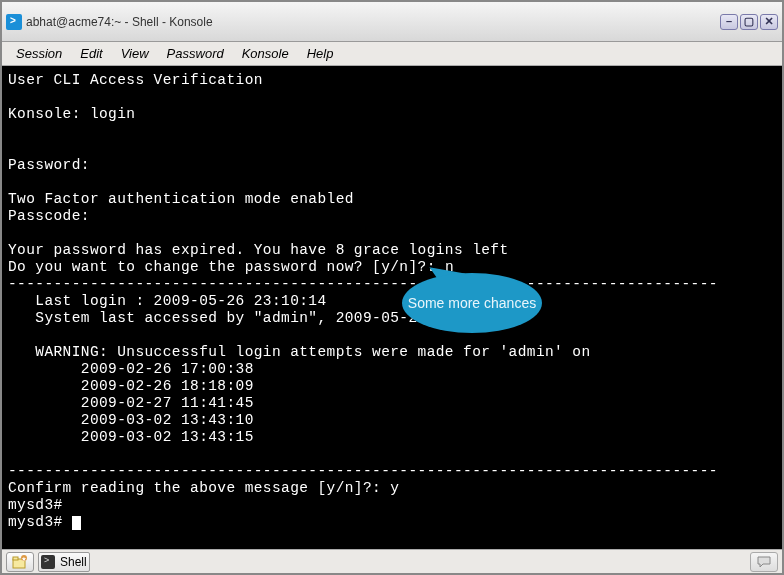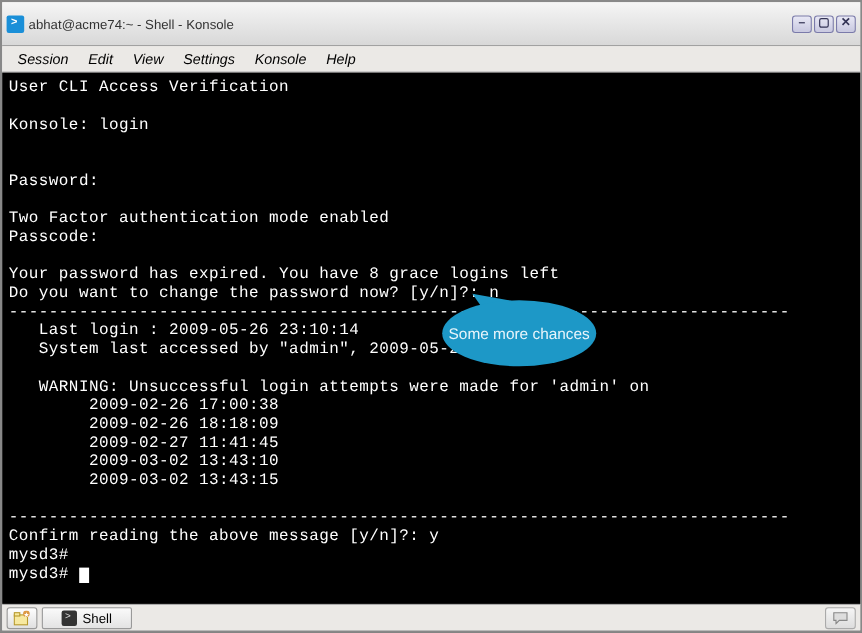--- a/index.html
+++ b/index.html
@@ -125,21 +125,21 @@
     align-items: center;
     justify-content: center;
     cursor: pointer;
     position: relative;
   }
   .status-newtab svg { display:block; }
   .status-tab {
     height: 20px;
     border: 1px solid #999;
     background: linear-gradient(to bottom, #fafafa, #e3e3e3);
-    padding: 0 17px;
+    padding: 0 2px;
     display: flex;
     align-items: center;
     gap: 5px;
     font-size: 12px;
     border-radius: 2px;
     cursor: pointer;
   }
   .status-tab-icon {
     width: 14px;
     height: 14px;
@@ -213,21 +213,21 @@
       <div class="tb-btn">–</div>
       <div class="tb-btn">▢</div>
       <div class="tb-btn">✕</div>
     </div>
   </div>
 
   <div class="menubar">
     <div class="menu-item">Session</div>
     <div class="menu-item">Edit</div>
     <div class="menu-item">View</div>
-    <div class="menu-item">Settings</div>
+    <div class="menu-item">Password</div>
     <div class="menu-item">Konsole</div>
     <div class="menu-item">Help</div>
   </div>
 
   <div class="terminal"><span>User CLI Access Verification</span>
 
 <span><span>Konsole: </span><span>login</span></span>
 
 
 <span>Password:</span>

